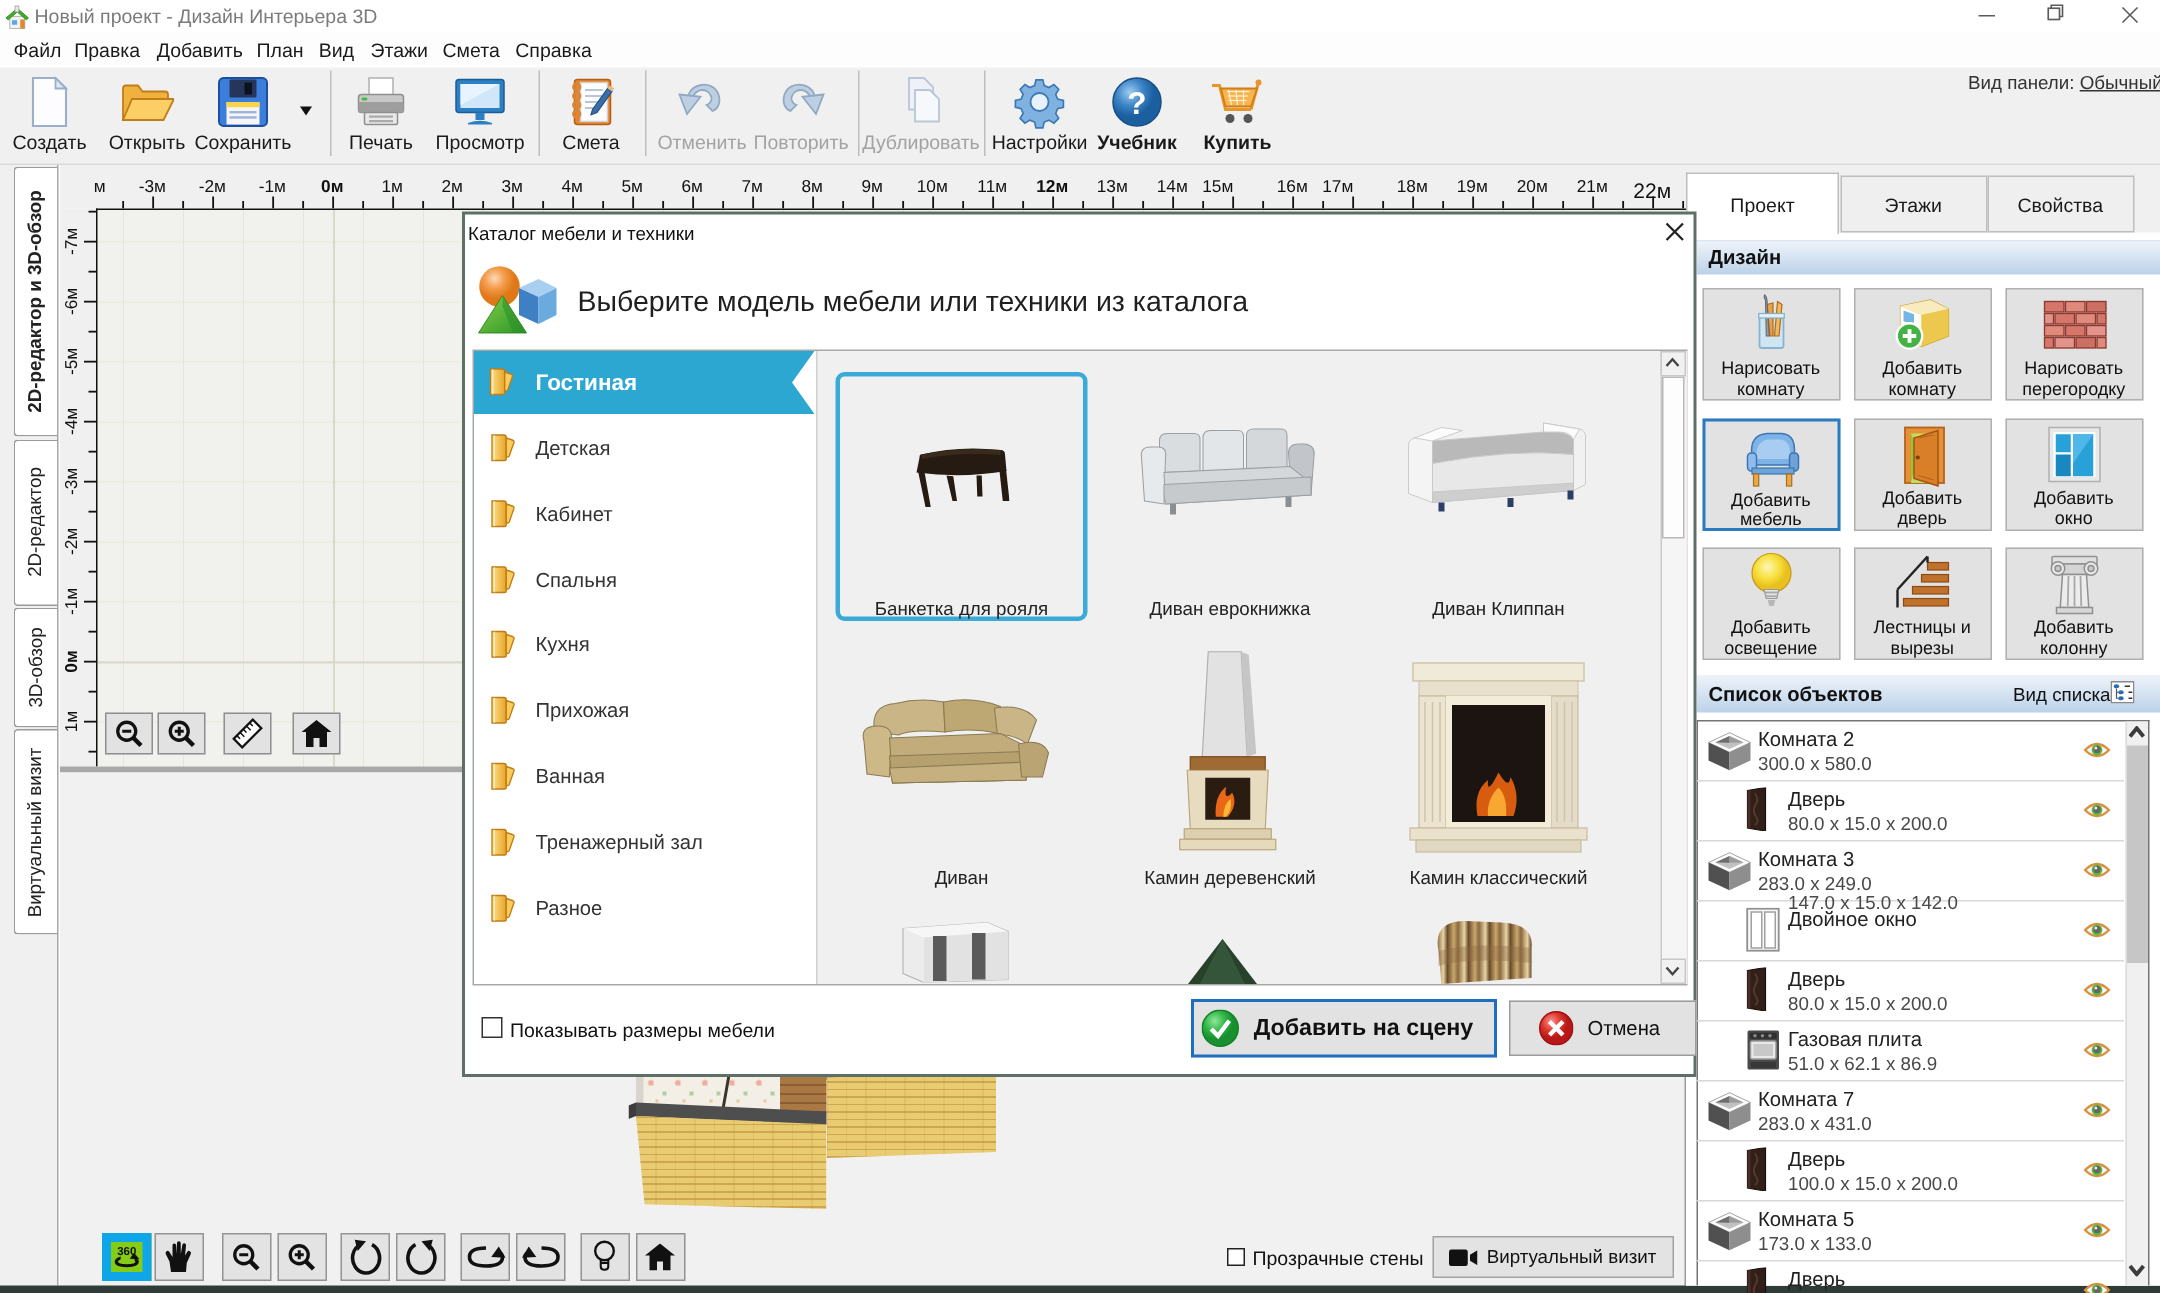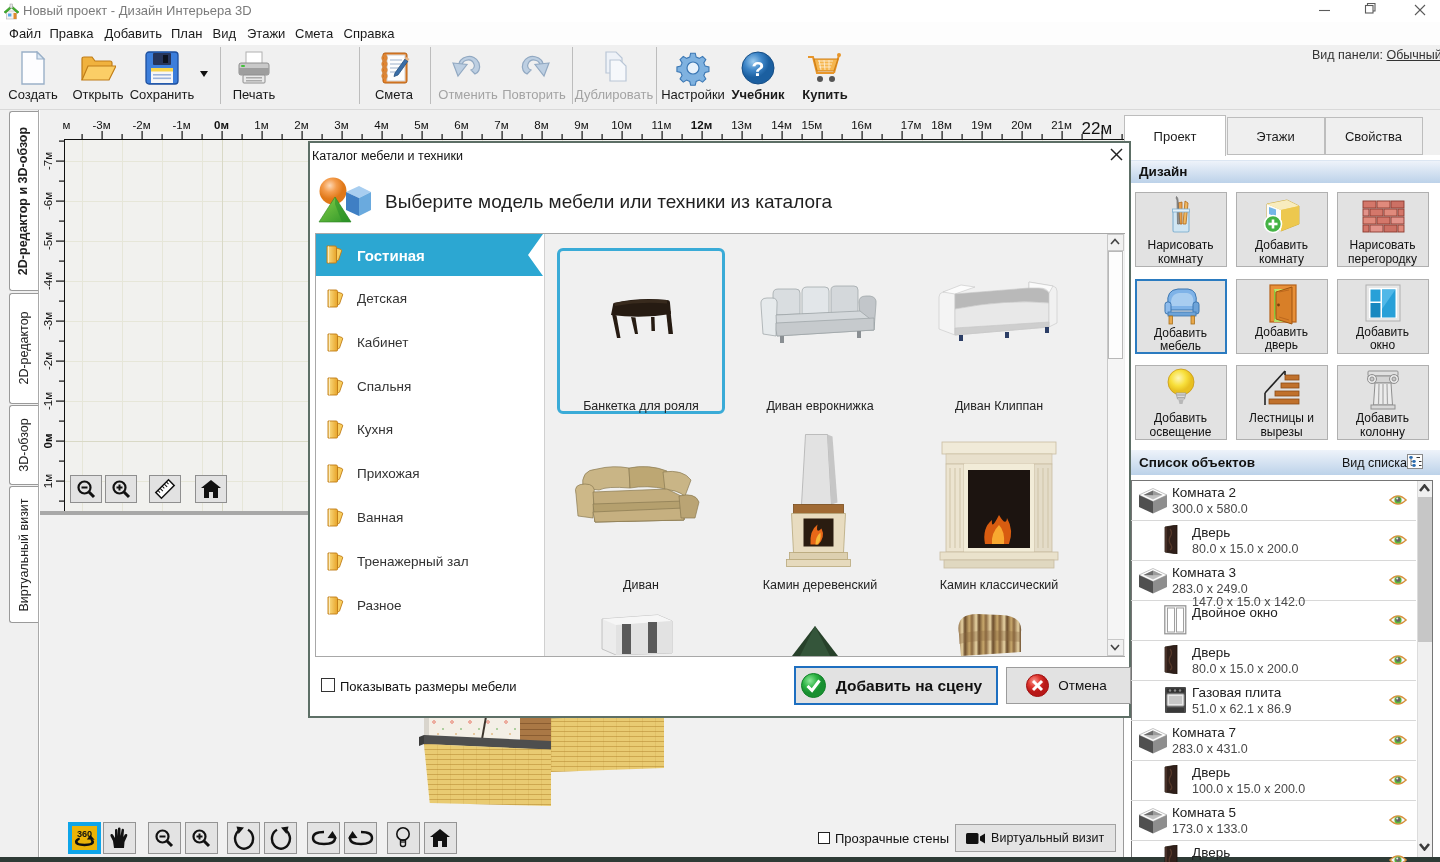--- a/index.html
+++ b/index.html
@@ -84,20 +84,32 @@
           <rect x="3" y="12" width="30" height="12" rx="2" fill="#c9c9c9" stroke="#8e8e8e"></rect>
           <rect x="3" y="17" width="30" height="7" fill="#9e9e9e"></rect>
           <rect x="5" y="14" width="4" height="2" rx="1" fill="#44c03c"></rect>
           <rect x="7" y="24" width="22" height="8" rx="1" fill="#e9e9e9" stroke="#8e8e8e"></rect>
           <rect x="10" y="26" width="16" height="1.5" fill="#aaa"></rect>
           <rect x="10" y="29" width="16" height="1.5" fill="#aaa"></rect>
         </svg>
       </div>
       <div style="font-size:13px;color:#1a1a1a;font-weight:normal;margin-top:-1px">Печать</div>
     </div>
+<div class="a" style="left:275px;top:3px;width:90px;height:60px;text-align:center">
+      <div style="height:40px;display:flex;align-items:center;justify-content:center">
+        <svg width="36" height="34" viewBox="0 0 36 34">
+          <rect x="2" y="2" width="32" height="22" rx="2" fill="#2d7fc1" stroke="#1b5d94"></rect>
+          <rect x="5" y="5" width="26" height="16" fill="#cfe7f8"></rect>
+          <path d="M5 5 L31 5 L5 19 Z" fill="#e8f4fd"></path>
+          <rect x="15" y="24" width="6" height="5" fill="#2d7fc1"></rect>
+          <path d="M10 31 Q18 28 26 31 L26 32 H10 Z" fill="#2d7fc1"></path>
+        </svg>
+      </div>
+      <div style="font-size:13px;color:#1a1a1a;font-weight:normal;margin-top:-1px">Просмотр</div>
+    </div>
 <div class="a" style="left:359px;top:2px;width:1px;height:57px;background:#bdbdbd"></div>
 <div class="a" style="left:349px;top:3px;width:90px;height:60px;text-align:center">
       <div style="height:40px;display:flex;align-items:center;justify-content:center">
         <svg width="34" height="34" viewBox="0 0 34 34">
           <rect x="6" y="2" width="24" height="30" rx="2" fill="#e8852c" stroke="#b55f12"></rect>
           <rect x="10" y="4" width="18" height="26" fill="#fdfdfd" stroke="#cfcfcf"></rect>
           <g fill="none" stroke="#b8c6d8" stroke-width="1.4">
             <line x1="13" y1="9" x2="25" y2="9"></line>
             <line x1="13" y1="13" x2="25" y2="13"></line>
             <line x1="13" y1="17" x2="25" y2="17"></line>
@@ -232,26 +244,26 @@
 <div class="a" style="left:481.5px;top:119px;width:40px;text-align:center;font-size:11.5px;font-weight:normal;color:#111">7м</div>
 <div class="a" style="left:521.5px;top:119px;width:40px;text-align:center;font-size:11.5px;font-weight:normal;color:#111">8м</div>
 <div class="a" style="left:561.5px;top:119px;width:40px;text-align:center;font-size:11.5px;font-weight:normal;color:#111">9м</div>
 <div class="a" style="left:601.5px;top:119px;width:40px;text-align:center;font-size:11.5px;font-weight:normal;color:#111">10м</div>
 <div class="a" style="left:641.5px;top:119px;width:40px;text-align:center;font-size:11.5px;font-weight:normal;color:#111">11м</div>
 <div class="a" style="left:681.5px;top:119px;width:40px;text-align:center;font-size:11.5px;font-weight:bold;color:#111">12м</div>
 <div class="a" style="left:721.5px;top:119px;width:40px;text-align:center;font-size:11.5px;font-weight:normal;color:#111">13м</div>
 <div class="a" style="left:761.5px;top:119px;width:40px;text-align:center;font-size:11.5px;font-weight:normal;color:#111">14м</div>
 <div class="a" style="left:801.5px;top:119px;width:40px;font-size:11.5px;font-weight:normal;color:#111">15м</div>
 <div class="a" style="left:841.5px;top:119px;width:40px;text-align:center;font-size:11.5px;font-weight:normal;color:#111">16м</div>
-<div class="a" style="left:881.5px;top:119px;width:40px;text-align:right;font-size:11.5px;font-weight:normal;color:#111">17м</div>
+<div class="a" style="left:881.5px;top:119px;width:40px;text-align:left;font-size:11.5px;font-weight:normal;color:#111">17м</div>
 <div class="a" style="left:921.5px;top:119px;width:40px;text-align:center;font-size:11.5px;font-weight:normal;color:#111">18м</div>
 <div class="a" style="left:961.5px;top:119px;width:40px;text-align:center;font-size:11.5px;font-weight:normal;color:#111">19м</div>
 <div class="a" style="left:1001.5px;top:119px;width:40px;text-align:center;font-size:11.5px;font-weight:normal;color:#111">20м</div>
 <div class="a" style="left:1041.5px;top:119px;width:40px;text-align:center;font-size:11.5px;font-weight:normal;color:#111">21м</div>
-<div class="a" style="left:1081.5px;top:119px;width:40px;font-size:17px;font-weight:normal;color:#111">22м</div>
+<div class="a" style="left:1081.5px;top:119px;width:40px;text-align:center;font-size:14px;font-weight:normal;color:#111">22м</div>
 <svg class="a" style="left:40px;top:108px" width="1084" height="32" viewBox="0 0 1084 32">
     <rect x="41.5" y="26" width="1.2" height="5" fill="#111"></rect>
     <rect x="61.5" y="23" width="1.2" height="8" fill="#111"></rect>
     <rect x="81.5" y="26" width="1.2" height="5" fill="#111"></rect>
     <rect x="101.5" y="23" width="1.2" height="8" fill="#111"></rect>
     <rect x="121.5" y="26" width="1.2" height="5" fill="#111"></rect>
     <rect x="141.5" y="23" width="1.2" height="8" fill="#111"></rect>
     <rect x="161.5" y="26" width="1.2" height="5" fill="#111"></rect>
     <rect x="181.5" y="23" width="1.2" height="8" fill="#111"></rect>
     <rect x="201.5" y="26" width="1.2" height="5" fill="#111"></rect>
@@ -391,21 +403,21 @@
 <div class="a" style="left:483px;top:717px;width:2px;height:22px;background:#3c342c;transform:skewX(-10deg)"></div>
 <div class="a" style="left:520px;top:717px;width:31px;height:25px;background:#aa7845;background-image:repeating-linear-gradient(to bottom,rgba(80,42,12,0.35) 0 1px,transparent 1px 6px);"></div>
 <div class="a" style="left:424px;top:717px;width:5px;height:19px;background:#d9d5cd"></div>
 <svg class="a" style="left:419px;top:712px" width="250" height="100" viewBox="0 0 250 100">
     <polygon points="5,23 132,29 132,38 5,32" fill="#4e4e4e"></polygon>
     <polygon points="0,25 5,23 5,32 0,34" fill="#3c3c3c"></polygon>
     <polygon points="132,4 245,2 245,6 132,8" fill="#565656"></polygon>
   </svg>
 <div class="a" style="left:424px;top:744px;width:127px;height:62px;background:#e9cb72;background-image:repeating-linear-gradient(to bottom,rgba(178,132,44,0.5) 0 1px,transparent 1px 5px),repeating-linear-gradient(to right,rgba(178,132,44,0.15) 0 1px,transparent 1px 13px);clip-path:polygon(0 0,100% 9%,100% 100%,4.5% 95%)"></div>
 <div class="a" style="left:551px;top:716px;width:113px;height:56px;background:#e9cb72;background-image:repeating-linear-gradient(to bottom,rgba(178,132,44,0.5) 0 1px,transparent 1px 5px),repeating-linear-gradient(to right,rgba(178,132,44,0.15) 0 1px,transparent 1px 13px);clip-path:polygon(0 4%,100% 0,100% 93%,0 100%)"></div>
-<div class="a" style="left:67.8px;top:821.6px;width:33px;height:32px;background:#eab308;border:4px solid #0ea5e9;display:flex;align-items:center;justify-content:center">
+<div class="a" style="left:67.8px;top:821.6px;width:33px;height:32px;background:#84cc16;border:6px solid #0ea5e9;display:flex;align-items:center;justify-content:center">
     <svg width="26" height="26" viewBox="0 0 26 26">
       <text x="13" y="11.5" font-size="9.5" font-weight="bold" fill="#111" text-anchor="middle" font-family="Liberation Sans">360</text>
       <path d="M8 12.5 Q3 14 3 17 Q3 21.5 13 21.5 Q23 21.5 23 17 Q23 14.8 19.5 13.4 L19.5 16.2 Q20.2 16.6 20.2 17 Q20.2 19 13 19 Q5.8 19 5.8 17 Q5.8 15.8 8 14.9 Z" fill="#111"></path>
       <polygon points="15.5,14.5 23.5,14.8 19,9.5" fill="#111"></polygon>
     </svg>
   </div>
 <div class="a" style="left:102.8px;top:821.6px;width:33px;height:32px;background:#e3e3e3;border:1px solid #949494;display:flex;align-items:center;justify-content:center">
     <svg width="20" height="22" viewBox="0 0 20 22">
       <path d="M5 21 L4 14 L1.5 9 Q1 7.5 2.3 7 Q3.5 6.6 4.2 8 L6 11 L6 3.2 Q6 2 7.2 2 Q8.4 2 8.4 3.2 L8.6 9 L9 1.6 Q9.1 0.4 10.3 0.5 Q11.5 0.6 11.5 1.8 L11.5 9 L12.6 2.8 Q12.8 1.6 14 1.8 Q15.1 2.1 15 3.3 L14.4 10 L15.8 7.6 Q16.5 6.5 17.6 7.1 Q18.7 7.8 18.2 9 L15.5 15 L15 21 Z" fill="#111"></path>
     </svg>

